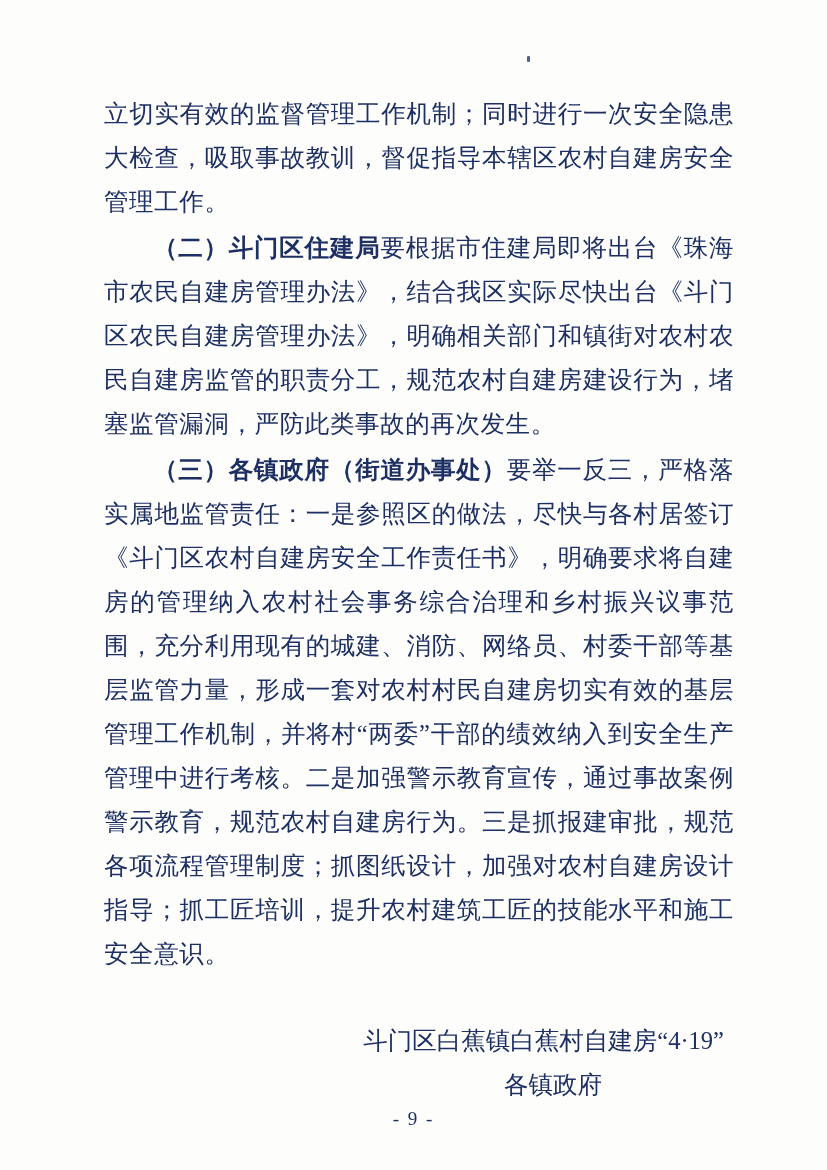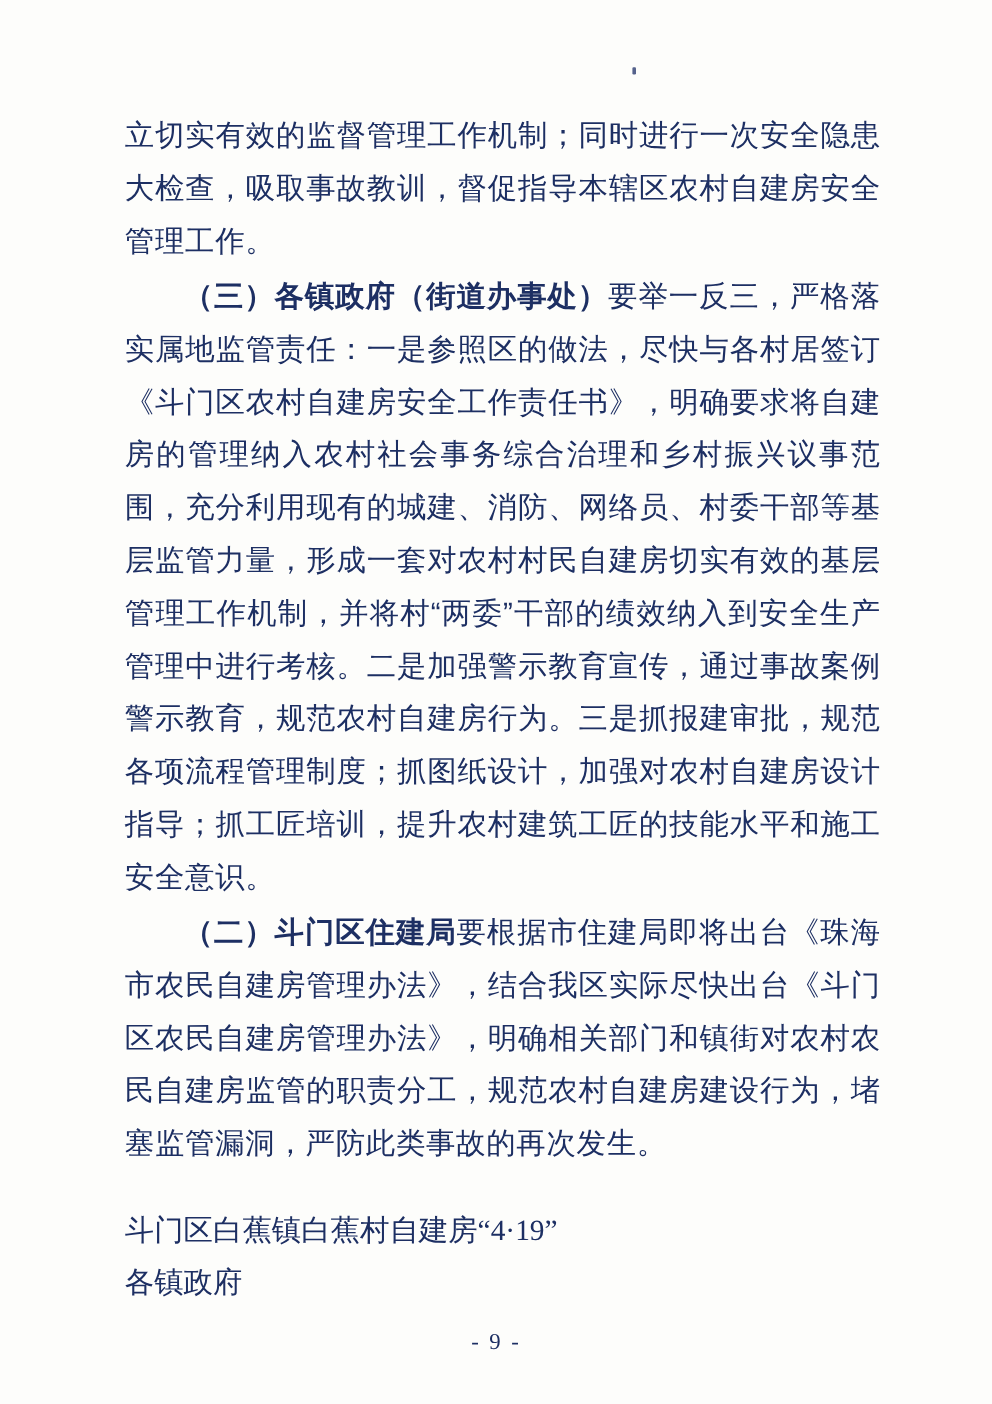--- a/index.html
+++ b/index.html
@@ -28,33 +28,34 @@
     width: 630px;
   }
   .para {
     font-size: 24.5px;
     line-height: 44px;
     letter-spacing: 0.6px;
     text-align: justify;
     text-justify: inter-character;
     margin: 0 0 2px 0;
     color: #1d2f63;
-    font-family: Liberation Sans, sans-serif;
+    font-family: Liberation Serif, serif;
   }
   .para.indent {
     text-indent: 49px;
   }
   .bold-lead {
     font-weight: bold;
   }
   .signature {
-    margin-top: 28px;
+    margin-top: 43px;
     font-size: 24.5px;
     line-height: 44px;
     color: #1d2f63;
+    text-align: right;
     padding-right: 4px;
   }
   .sig-line {
     display: block;
   }
   .sig-line.l1 { padding-right: 6px; }
   .sig-line.l2 { padding-right: 128px; }
   .sig-line.l3 { padding-right: 112px; }
   .page-number {
     position: absolute;
@@ -85,25 +86,25 @@
 
   <div class="mark"></div>
 
   <div class="content">
 
     <p class="para">
       <span>立切实有效的监督管理工作机制；同时进行一次安全隐患大检查，吸取事故教训，督促指导本辖区农村自建房安全管理工作。</span>
     </p>
 
     <p class="para indent">
-      <span class="bold-lead">（三）各镇政府（街道办事处）</span><span>要举一反三，严格落实属地监管责任：一是参照区的做法，尽快与各村居签订《斗门区农村自建房安全工作责任书》，明确要求将自建房的管理纳入农村社会事务综合治理和乡村振兴议事范围，充分利用现有的城建、消防、网络员、村委干部等基层监管力量，形成一套对农村村民自建房切实有效的基层管理工作机制，并将村“两委”干部的绩效纳入到安全生产管理中进行考核。二是加强警示教育宣传，通过事故案例警示教育，规范农村自建房行为。三是抓报建审批，规范各项流程管理制度；抓图纸设计，加强对农村自建房设计指导；抓工匠培训，提升农村建筑工匠的技能水平和施工安全意识。</span>
+      <span class="bold-lead">（二）斗门区住建局</span><span>要根据市住建局即将出台《珠海市农民自建房管理办法》，结合我区实际尽快出台《斗门区农民自建房管理办法》，明确相关部门和镇街对农村农民自建房监管的职责分工，规范农村自建房建设行为，堵塞监管漏洞，严防此类事故的再次发生。</span>
     </p>
 
     <p class="para indent">
-      <span class="bold-lead">（二）斗门区住建局</span><span>要根据市住建局即将出台《珠海市农民自建房管理办法》，结合我区实际尽快出台《斗门区农民自建房管理办法》，明确相关部门和镇街对农村农民自建房监管的职责分工，规范农村自建房建设行为，堵塞监管漏洞，严防此类事故的再次发生。</span>
+      <span class="bold-lead">（三）各镇政府（街道办事处）</span><span>要举一反三，严格落实属地监管责任：一是参照区的做法，尽快与各村居签订《斗门区农村自建房安全工作责任书》，明确要求将自建房的管理纳入农村社会事务综合治理和乡村振兴议事范围，充分利用现有的城建、消防、网络员、村委干部等基层监管力量，形成一套对农村村民自建房切实有效的基层管理工作机制，并将村“两委”干部的绩效纳入到安全生产管理中进行考核。二是加强警示教育宣传，通过事故案例警示教育，规范农村自建房行为。三是抓报建审批，规范各项流程管理制度；抓图纸设计，加强对农村自建房设计指导；抓工匠培训，提升农村建筑工匠的技能水平和施工安全意识。</span>
     </p>
 
     <div class="signature">
       <span class="sig-line l1">斗门区白蕉镇白蕉村自建房“4·19”</span>
       <span class="sig-line l2">各镇政府</span>
     </div>
 
   </div>
 
   <div class="page-number">- 9 -</div>

